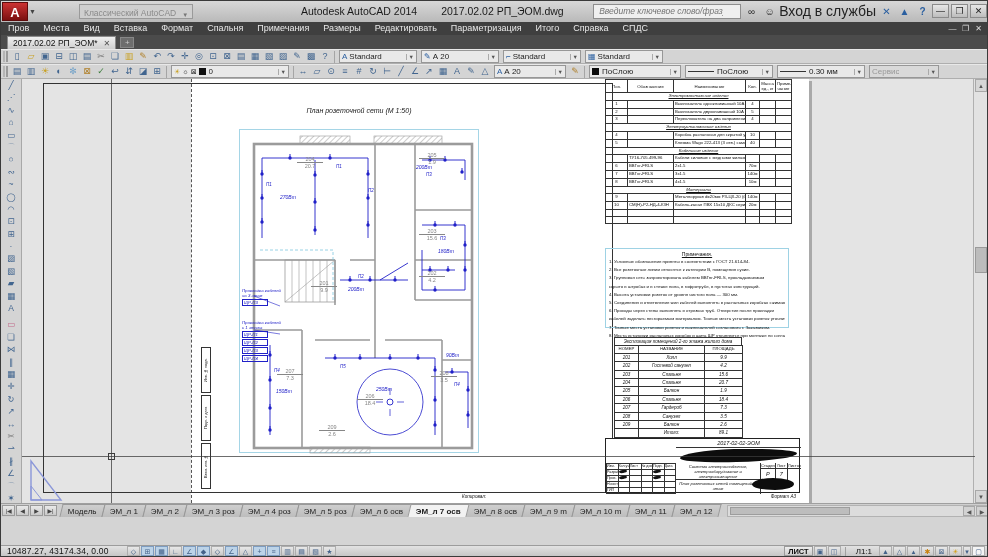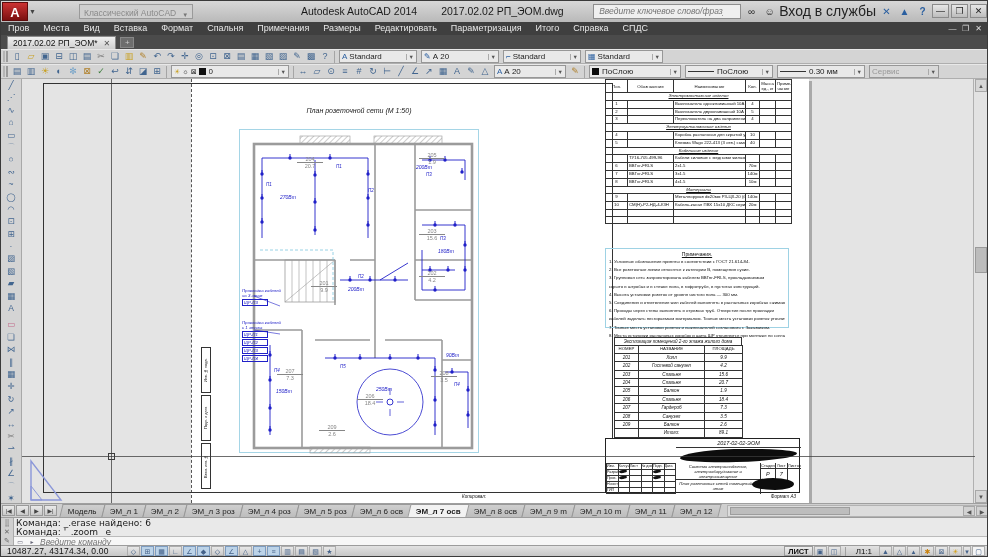--- a/index.html
+++ b/index.html
@@ -853,30 +853,20 @@
           <span>ЭМ_л 12</span>
         </div>
       </span>
     <div id="hscroll">
       <div id="hthumb"></div>
       <div class="hbtn" style="right:13px;">◀</div>
       <div class="hbtn" style="right:0;">▶</div>
     </div>
   </div>
 
-  <div id="cmd">
-    <div id="cmd-grip">⣿<br>✕<br>✎</div>
-    <div class="cmdline" style="top:0;" id="cmd-l1">Команда: _.erase найдено: 6</div>
-    <div class="cmdline" style="top:9px;" id="cmd-l2">Команда: '_.zoom _e</div>
-    <div id="cmd-input-row">
-      <span class="cico">▭</span>
-      <span class="cico">▸</span>
-      <input placeholder="Введите команду" style="">
-    </div>
-  </div>
 
   <div id="status">
     <span id="coords">10487.27, 43174.34, 0.00</span>
     <span id="toggles" style="display:flex;">
         <span class="stbtn">◇</span>
         <span class="stbtn on">⊞</span>
         <span class="stbtn on">▦</span>
         <span class="stbtn">∟</span>
         <span class="stbtn on">∠</span>
         <span class="stbtn on">◆</span>

